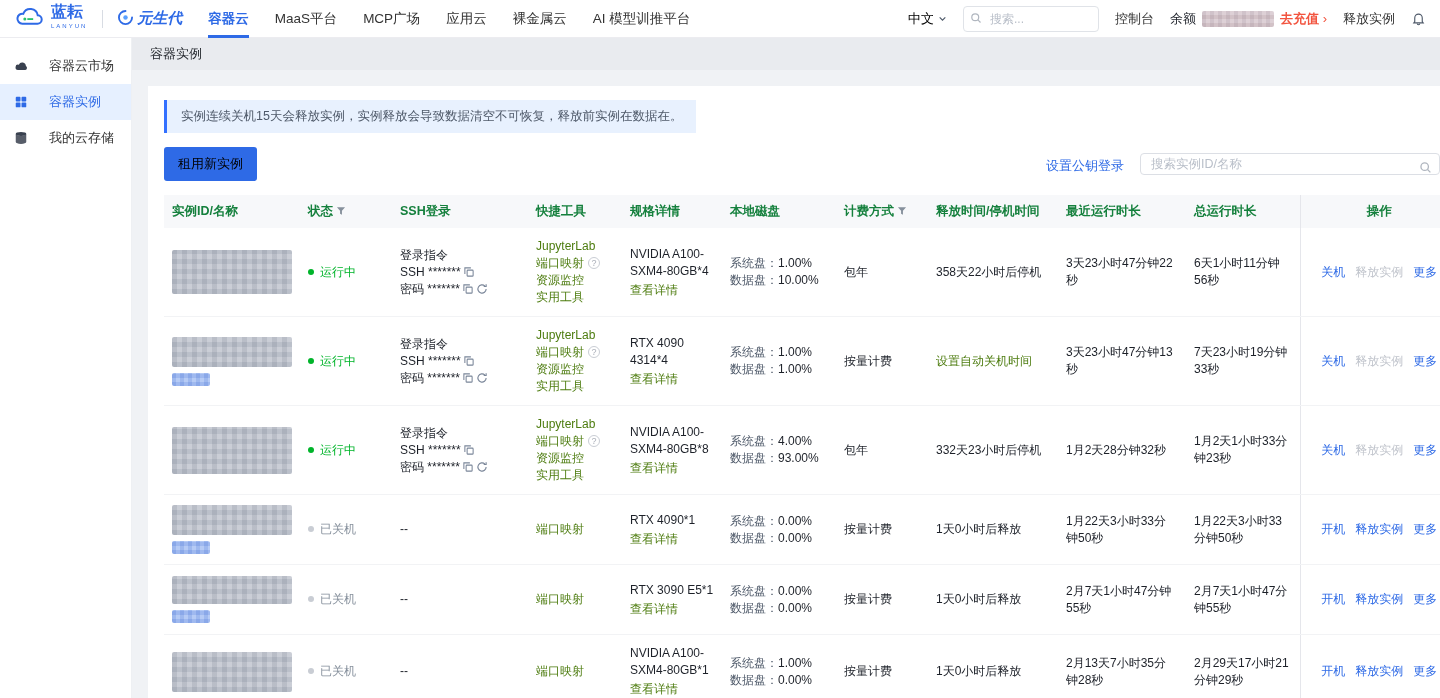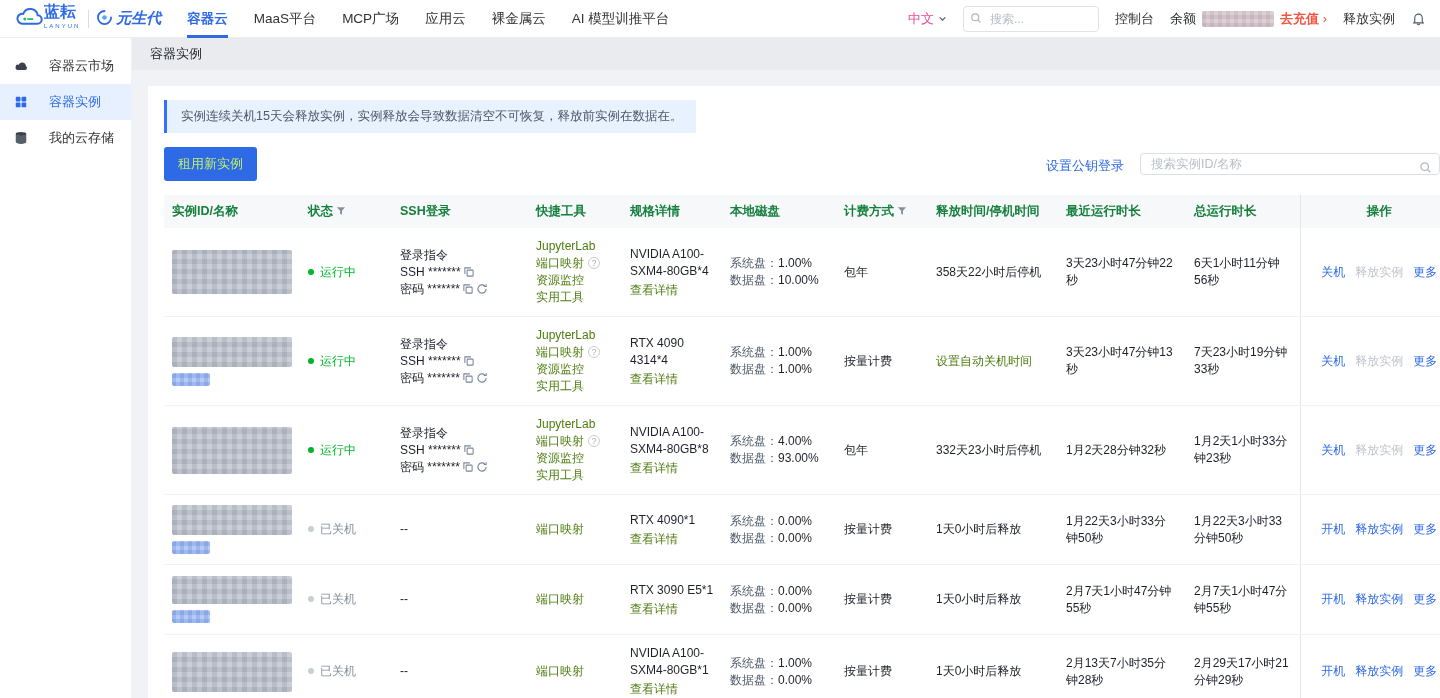--- a/index.html
+++ b/index.html
@@ -3,31 +3,31 @@
 <meta charset="utf-8">
 <style>
   *{box-sizing:border-box;margin:0;padding:0}
   html,body{width:1440px;height:698px;overflow:hidden;background:#f0f2f5;
     font-family:"Liberation Sans","DejaVu Sans",sans-serif;color:#1d2129;font-size:13px}
   a{text-decoration:none;cursor:pointer}
 
   
   .topnav{position:fixed;top:0;left:0;width:1440px;height:38px;background:#fff;
     border-bottom:1px solid #ececf0;display:flex;align-items:center;padding:0 14px;z-index:30}
-  .brand{display:flex;align-items:center;}
+  .brand{display:flex;align-items:center;gap:7px}
   .brand-name{color:#2e6ae6;font-weight:bold;font-size:16px;line-height:14px}
   .brand-sub{display:block;color:#2e6ae6;font-size:6px;letter-spacing:2px;font-weight:normal}
   .brand-divider{width:1px;height:18px;background:#d8dce3;margin:0 8px}
   .product{display:flex;align-items:center;gap:4px;color:#2e6ae6;font-weight:bold;font-size:15px;font-style:italic}
   .nav-items{display:flex;align-items:center;gap:26px;margin-left:26px;height:38px}
   .nav-item{color:#333;font-size:13.5px;position:relative;height:38px;display:flex;align-items:center;cursor:pointer;white-space:nowrap}
   .nav-item.active{color:#2e6ae6;font-weight:bold}
   .nav-item.active::after{content:"";position:absolute;left:0;right:0;bottom:0;height:3px;background:#2e6ae6}
   .topnav-right{margin-left:auto;display:flex;align-items:center;gap:16px}
-  .lang{display:flex;align-items:center;gap:4px;color:#ec4899;cursor:pointer;white-space:nowrap}
+  .lang{display:flex;align-items:center;gap:4px;color:#000000;cursor:pointer;white-space:nowrap}
   .nav-search{position:relative;width:136px}
   .nav-search input{width:100%;height:26px;border:1px solid #e0e3e8;border-radius:4px;
     padding:0 8px 0 26px;font-size:12px;color:#333;outline:none;background:#fff}
   .nav-search input::placeholder{color:#b9bfc9}
   .nav-search .mag{position:absolute;left:7px;top:6px}
   .plain-link{color:#333;white-space:nowrap;cursor:pointer}
   .balance-wrap{display:flex;align-items:center;gap:6px;white-space:nowrap}
   .balance-blur{width:72px;height:16px;border-radius:2px;
     background:repeating-linear-gradient(0deg,#e3d8da 0 4px,#efe8ea 4px 8px),
                repeating-linear-gradient(90deg,#ded6dc 0 4px,#ece5e9 4px 8px);
@@ -49,21 +49,21 @@
   .main{margin-left:132px;padding-top:38px;height:698px}
   .breadcrumb-bar{height:32px;background:#e9ebef;display:flex;align-items:center;
     padding:0 18px;font-size:13px;color:#1f2329}
   .content-card{margin:16px 0 0 16px;background:#fff;height:612px;overflow:hidden;
     padding:14px 0 0 16px}
 
   .notice{display:inline-block;background:#e8f1fe;border-left:3px solid #3370ff;
     padding:8px 14px;font-size:12.5px;color:#4e5969;margin-bottom:14px}
 
   .toolbar{display:flex;align-items:center;margin-bottom:14px;padding-right:0}
-  .primary-btn{background:#2e6ae6;color:#bef264;border:none;border-radius:3px;
+  .primary-btn{background:#2e6ae6;color:#000000;border:none;border-radius:3px;
     font-size:13px;padding:8px 14px;cursor:pointer;font-family:inherit}
   .toolbar-right{margin-left:auto;display:flex;align-items:flex-end;gap:16px}
   .pubkey-link{color:#2e6ae6;font-size:13px}
   .table-search{position:relative;width:300px}
   .table-search input{width:100%;height:22px;border:1px solid #dcdfe5;border-radius:4px;
     padding:0 28px 0 10px;font-size:12.5px;color:#333;outline:none}
   .table-search input::placeholder{color:#b9bfc9}
   .table-search .mag{position:absolute;right:8px;top:8px}
 
   

